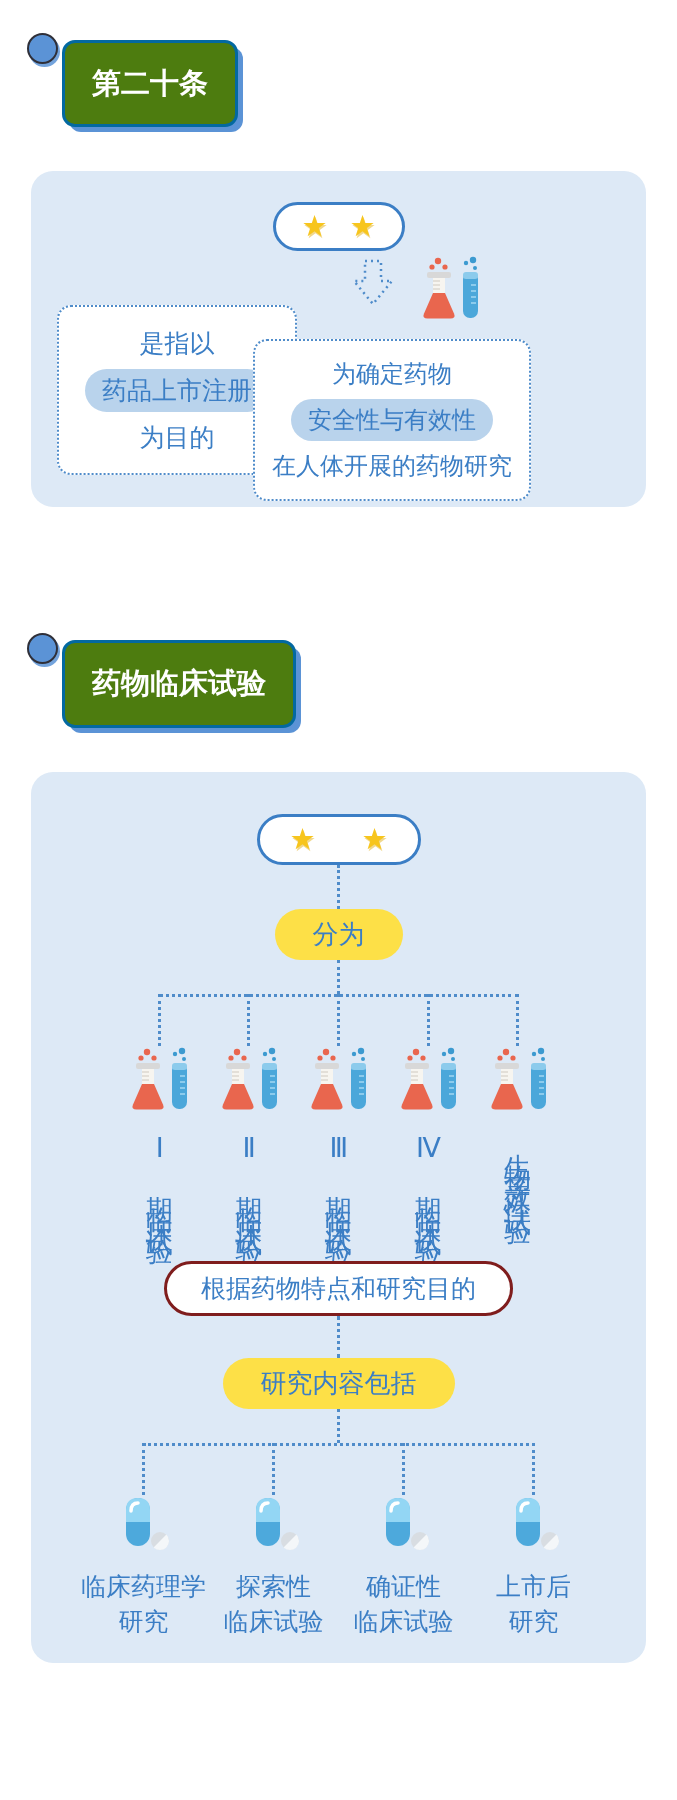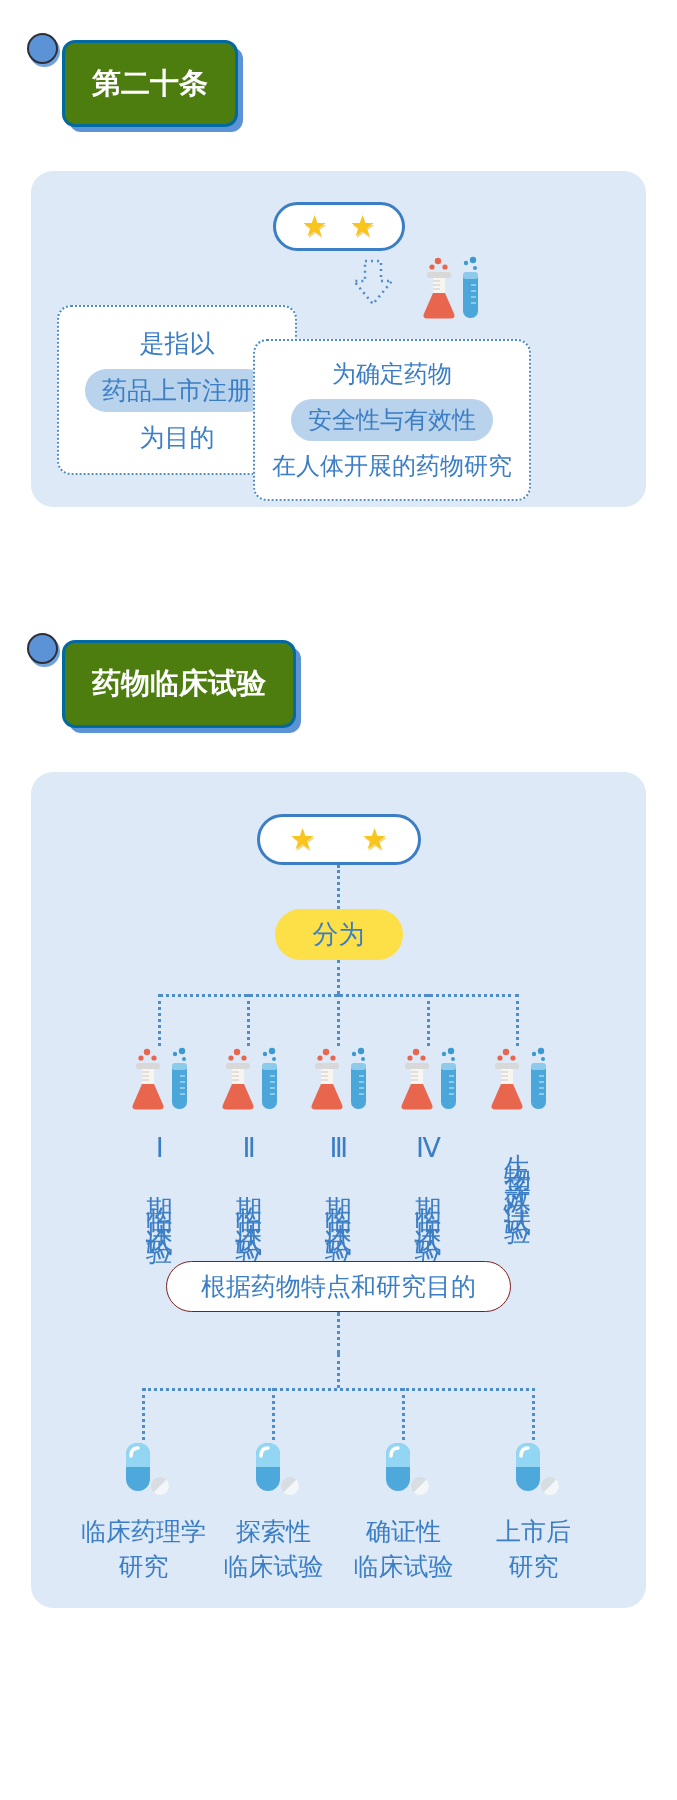--- a/index.html
+++ b/index.html
@@ -23,21 +23,21 @@
   .card2 { display: flex; flex-direction: column; align-items: center; padding-bottom: 24px; }
 
   
   .title-pill { display: flex; align-items: center; gap: 22px; background: #fff;
                 border: 3px solid #3b7ec5; border-radius: 999px; padding: 7px 26px;
                 font-size: 25px; white-space: nowrap; }
   .t1 { position: absolute; top: 31px; left: 50%; transform: translateX(-50%); }
   .t2 { margin-top: 42px; gap: 46px; padding: 8px 30px; }
   .star { color: #f7c51d; font-size: 29px; line-height: 1; text-shadow: 1px 2px 0 rgba(224,168,0,.45); }
   .plain-pill { background: #fde047; border-radius: 999px; padding: 8px 38px; font-size: 26px; white-space: nowrap; }
-  .border-pill { background: #fff; border: 1px solid #7f1d1d; border-radius: 999px;
+  .border-pill { background: #fff; border: 3px solid #7f1d1d; border-radius: 999px;
                  padding: 8px 34px; font-size: 25px; white-space: nowrap; }
   .hl-pill { background: #b9d3ec; border-radius: 999px; padding: 5px 17px; display: inline-block; }
 
   
   .arrow-pos { position: absolute; left: 320px; top: 88px; }
   .flask-pos1 { position: absolute; left: 388px; top: 84px; }
   .dashed-box { position: absolute; background: #fff; border: 2px dotted #4f8cca; border-radius: 14px;
                 display: flex; flex-direction: column; align-items: center; justify-content: center;
                 gap: 9px; text-align: center; }
   .def-box { left: 26px; top: 134px; width: 240px; height: 170px; font-size: 25px; z-index: 1; }
@@ -265,20 +265,21 @@
           </div>
         <div class="label-col">
             <span class="phase-label">生物等效性试验</span>
           </div>
       </div>
 
       <div class="border-pill basis">根据药物特点和研究目的</div>
 
       <div class="vstub stub-c"></div>
 
+      <div class="plain-pill">研究内容包括</div>
 
       <div class="vstub stub-d"></div>
 
       <div class="tree tree2">
         <div class="tree-h"></div>
         <div class="tree-cols">
           <div class="tree-col">
               <div class="vstub"></div>
             </div>
           <div class="tree-col">

